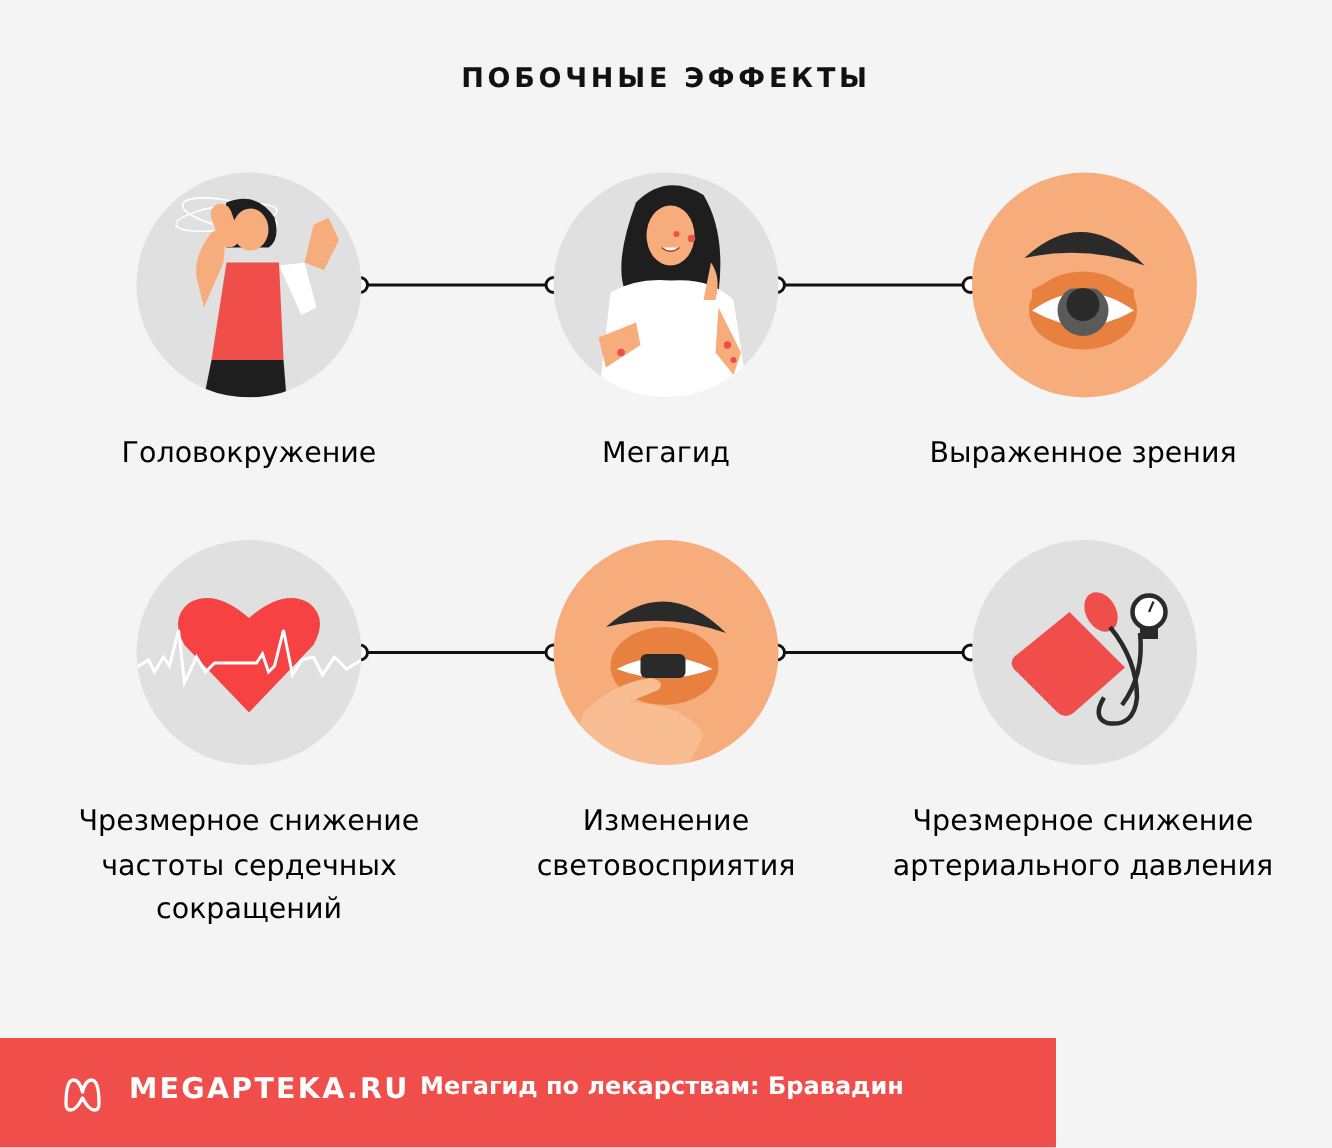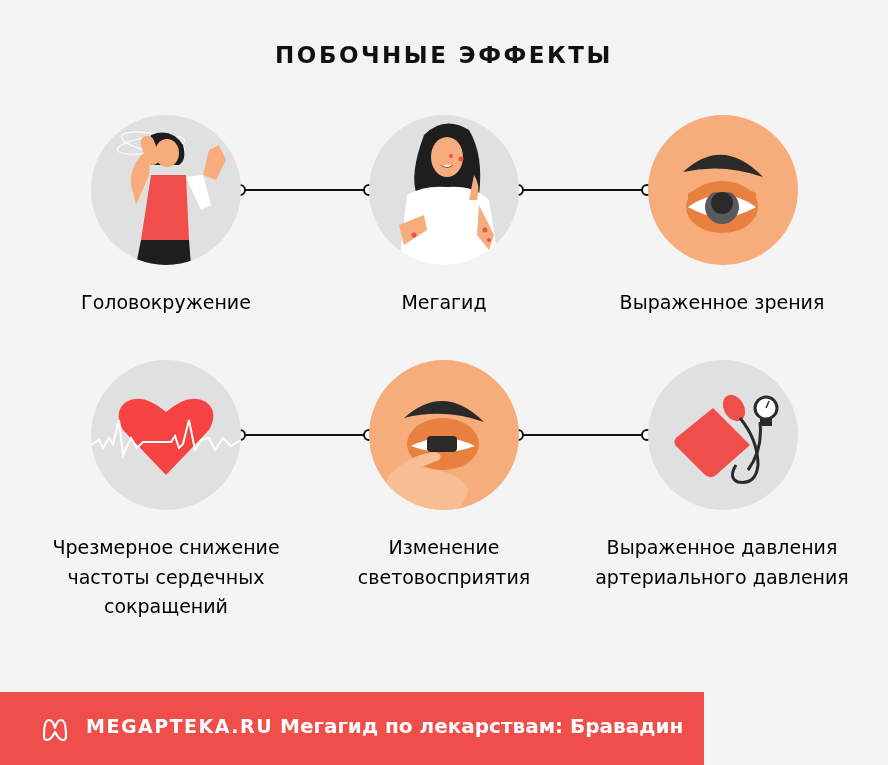--- a/index.html
+++ b/index.html
@@ -1,28 +1,28 @@
 <!DOCTYPE html>
 <html><head>
 <meta charset="utf-8">
 <style>
   html,body{margin:0;padding:0;}
   body{width:888px;height:765px;background:#f4f4f4;position:relative;overflow:hidden;font-family:"DejaVu Sans","Liberation Sans",sans-serif;}
-  .title{position:absolute;left:0;right:0;top:42px;text-align:center;font-weight:bold;font-size:23px;letter-spacing:2.5px;color:#111;}
+  .title{position:absolute;left:0;right:0;top:42px;text-align:center;font-weight:bold;font-size:18px;letter-spacing:2.5px;color:#111;}
   .circle{position:absolute;width:150px;height:150px;border-radius:50%;overflow:hidden;}
   .circle.gray{background:#e0e0e0;}
   .circle.skin{background:#f6ad7b;}
   .circle svg{position:absolute;left:0;top:0;width:150px;height:150px;}
   .connector{position:absolute;height:2px;background:#111;}
   .dot{position:absolute;width:8px;height:8px;border:2px solid #111;border-radius:50%;background:#fff;}
   .label{position:absolute;width:260px;text-align:center;font-size:19px;line-height:29.5px;color:#000000;}
   .footer{position:absolute;left:0;top:692px;width:704px;height:73px;background:#f04e4b;color:#fff;}
   .logo{position:absolute;left:40px;top:22px;width:30px;height:30px;}
   .brand{position:absolute;left:86px;top:23px;font-weight:bold;font-size:19px;letter-spacing:1.5px;}
-  .tagline{position:absolute;left:280px;top:22px;font-weight:bold;font-size:20px;}
+  .tagline{position:absolute;left:280px;top:22px;font-weight:bold;font-size:16px;}
 </style>
 </head>
 <body>
 
 <div class="title">ПОБОЧНЫЕ ЭФФЕКТЫ</div>
 
 <div class="connector" style="left:241px;top:189px;width:128px;"></div>
 <div class="dot" style="left:234px;top:184px;"></div>
 <div class="dot" style="left:363px;top:184px;"></div>
 <div class="connector" style="left:519px;top:189px;width:128px;"></div>
@@ -105,21 +105,21 @@
   <svg viewBox="0 0 150 150">
     <path d="M28 78 L65 48 L102 85 L68 115 Q62 120 56 114 L30 88 Q24 83 28 78 Z" fill="#f04e4b"></path>
     <ellipse cx="86" cy="48" rx="10" ry="14" fill="#f04e4b" transform="rotate(-30 86 48)"></ellipse>
     <path d="M92 58 Q110 80 110 105 Q108 125 90 122 Q80 118 88 105" fill="none" stroke="#2a2a2a" stroke-width="3"></path>
     <path d="M112 62 Q115 90 100 110" fill="none" stroke="#2a2a2a" stroke-width="3"></path>
     <circle cx="118" cy="48" r="11" fill="#fff" stroke="#2a2a2a" stroke-width="3"></circle>
     <line x1="118" y1="48" x2="121" y2="41" stroke="#2a2a2a" stroke-width="1.5"></line>
     <rect x="112" y="58" width="12" height="8" fill="#2a2a2a"></rect>
   </svg>
 </div>
-<div class="label" style="left:592px;top:533px;">Выраженное давления артериального давления</div>
+<div class="label" style="left:592px;top:533px;">Чрезмерное снижение артериального давления</div>
 
 <div class="footer">
   <svg class="logo" viewBox="0 0 30 30">
     <path d="M4 22 Q4 6 9 6 Q13 6 15 14 Q17 6 21 6 Q26 6 26 22 Q26 26 23 26 Q19 26 15 18 Q11 26 7 26 Q4 26 4 22 Z" fill="none" stroke="#fff" stroke-width="2.2" stroke-linejoin="round"></path>
   </svg>
   <div class="brand">MEGAPTEKA.RU</div>
   <div class="tagline">Мегагид по лекарствам: Бравадин</div>
 </div>
 
 </body></html>

